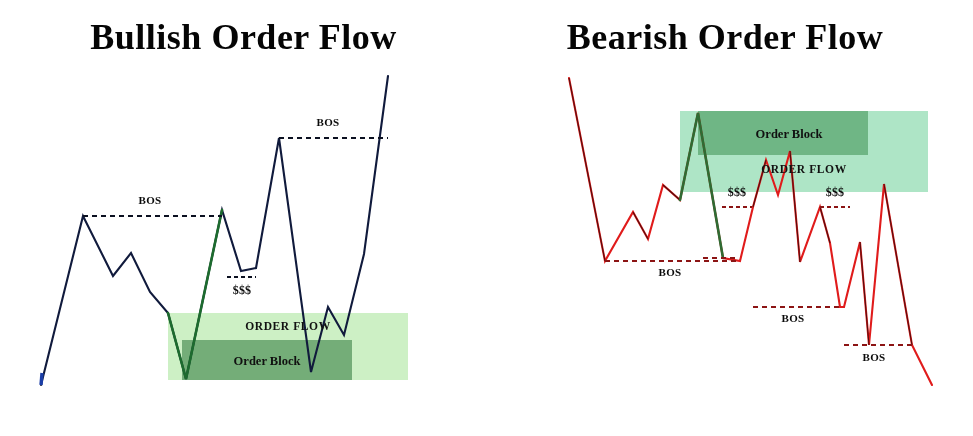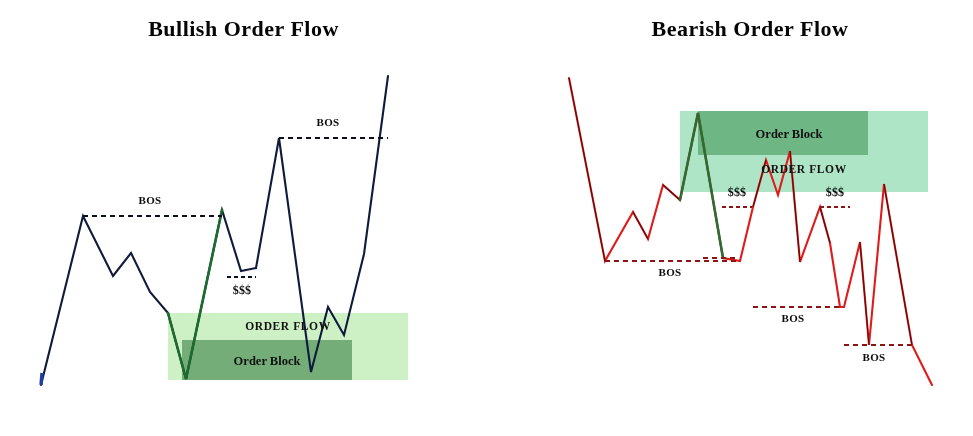--- a/index.html
+++ b/index.html
@@ -18,31 +18,31 @@
     width: 973px;
     height: 436px;
     background: #ffffff;
   }
   .panel {
     position: absolute;
     top: 0;
     height: 436px;
   }
   #panel-bullish { left: 0; width: 487px; }
-  #panel-bearish { left: 487px; width: 486px; }
+  #panel-bearish { left: 462px; width: 486px; }
 
   .panel-title {
     position: absolute;
     top: 16px;
     left: 0;
     width: 100%;
     text-align: center;
     font-family: "Liberation Serif", "DejaVu Serif", serif;
     font-weight: bold;
-    font-size: 22px;
+    font-size: 36px;
     letter-spacing: 0.5px;
     color: #050505;
     white-space: nowrap;
   }
   #title-bullish { padding-right: 80px; }
   #title-bearish { padding-left: 20px; }
 
   .chart-svg {
     position: absolute;
     top: 0;

